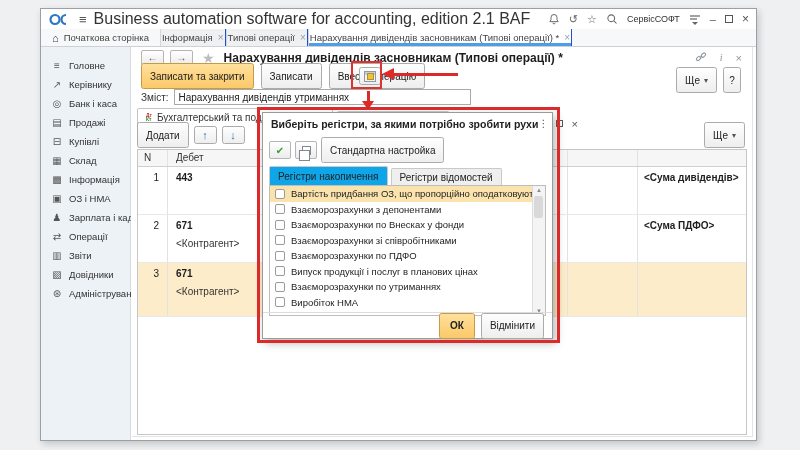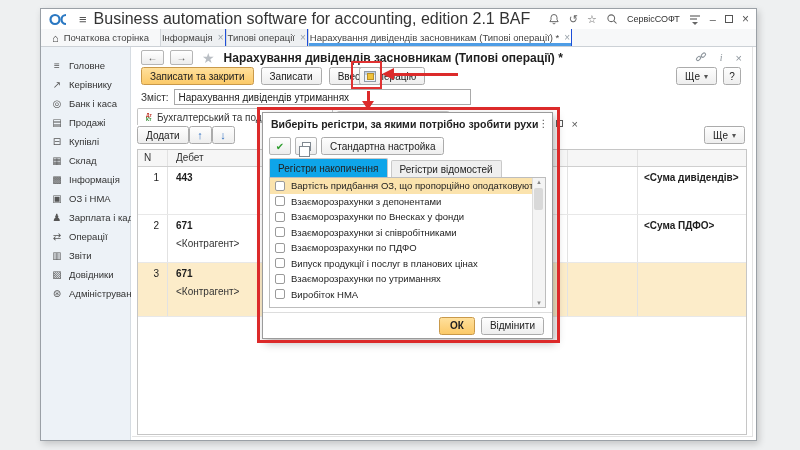--- a/index.html
+++ b/index.html
@@ -48,21 +48,21 @@
   .navrow { position:absolute; left:0; top:2px; right:0; height:17px; display:flex; align-items:center; padding:0 14px 0 10px; gap:6px; }
   .navbtn { width:23px; height:15px; border:1px solid #b5b5b5; border-radius:2px;
             background:linear-gradient(#fff,#ececec); color:#555; font-size:10px;
             display:flex; align-items:center; justify-content:center; }
   .fav-star { color:#b9bec4; font-size:14px; margin:0 3px; }
   .form-title { font-size:12px; font-weight:bold; color:#1e1e1e; white-space:nowrap; }
   .nav-right { margin-left:auto; display:flex; align-items:center; gap:13px; color:#8d959c; }
   .nav-right .i-ic { font-size:10px; font-style:italic; font-family:"Liberation Serif",serif; }
   .nav-right .x-ic { font-size:11px; }
 
-  .btn { height:18px; padding:4px 8px; font-size:10px; color:#222; border:1px solid #ababab; border-radius:2.5px;
+  .btn { height:18px; padding:12px 8px; font-size:10px; color:#222; border:1px solid #ababab; border-radius:2.5px;
          background:linear-gradient(#fefefe,#eeeeee); display:inline-flex; align-items:center; gap:4px; white-space:nowrap; }
   .btn.primary { background:linear-gradient(#ffe09c,#fbc968); border-color:#c9994a; }
   .caret { font-size:8px; color:#555; }
 
   .btnrow { position:absolute; left:10px; top:20px; height:18px; display:flex; gap:7px; align-items:center; }
   .btnrow-right { position:absolute; right:15px; top:20px; display:flex; gap:6px; }
   .helpbtn { width:18px; justify-content:center; }
 
   .regbtn { position:absolute; left:228px; top:20px; width:22px; height:18px; }
   .reg-ic { position:relative; width:12px; height:11px; border:1px solid #8f9aa8; background:#eef2f7; }
@@ -74,21 +74,21 @@
            font-size:10px; color:#222; background:#fff; white-space:nowrap; overflow:hidden; }
 
   .sectabs { position:absolute; left:6px; top:61px; height:17px; display:flex; align-items:flex-end; }
   .sectab { height:17px; display:flex; align-items:center; gap:5px; padding:0 8px; background:#fff;
             border:1px solid #c4c4c4; border-bottom:none; border-radius:2px 2px 0 0; font-size:10px; color:#333; white-space:nowrap; }
   .dtkt { display:flex; flex-direction:column; line-height:4.5px; font-size:5px; font-weight:bold; }
   .dtkt .dt { color:#c23a2e; } .dtkt .kt { color:#2d8a2d; }
   .sectab-ghost { height:14px; width:112px; margin-left:4px; background:#efefef;
                   border:1px solid #c9c9c9; border-bottom:none; border-radius:2px 2px 0 0; }
 
-  .gridbar { position:absolute; left:6px; top:79px; right:11px; height:18px; display:flex; align-items:center; }
+  .gridbar { position:absolute; left:6px; top:79px; right:11px; height:18px; display:flex; gap:5px; align-items:center; }
   .arrbtn { width:23px; justify-content:center; padding:0; }
   .arr { color:#2e6fc0; font-weight:bold; font-size:11px; }
   .gridbar .more { margin-left:auto; }
 
   
   .gtable { position:absolute; left:6px; top:102px; width:610px; bottom:5px; border:1px solid #c6c6c6; background:#fff; overflow:hidden; }
   .ghead { display:flex; height:17px; background:#f6f6f6; border-bottom:1px solid #cfcfcf; align-items:center; color:#333; }
   .ghead > div, .trow > div { height:100%; }
   .c-n   { width:30px; flex:none; border-right:1px solid #e2e2e2; padding:2px 8px 0 6px; }
   .c-deb { width:400px; flex:none; border-right:1px solid #e2e2e2; padding:2px 0 0 8px; }

